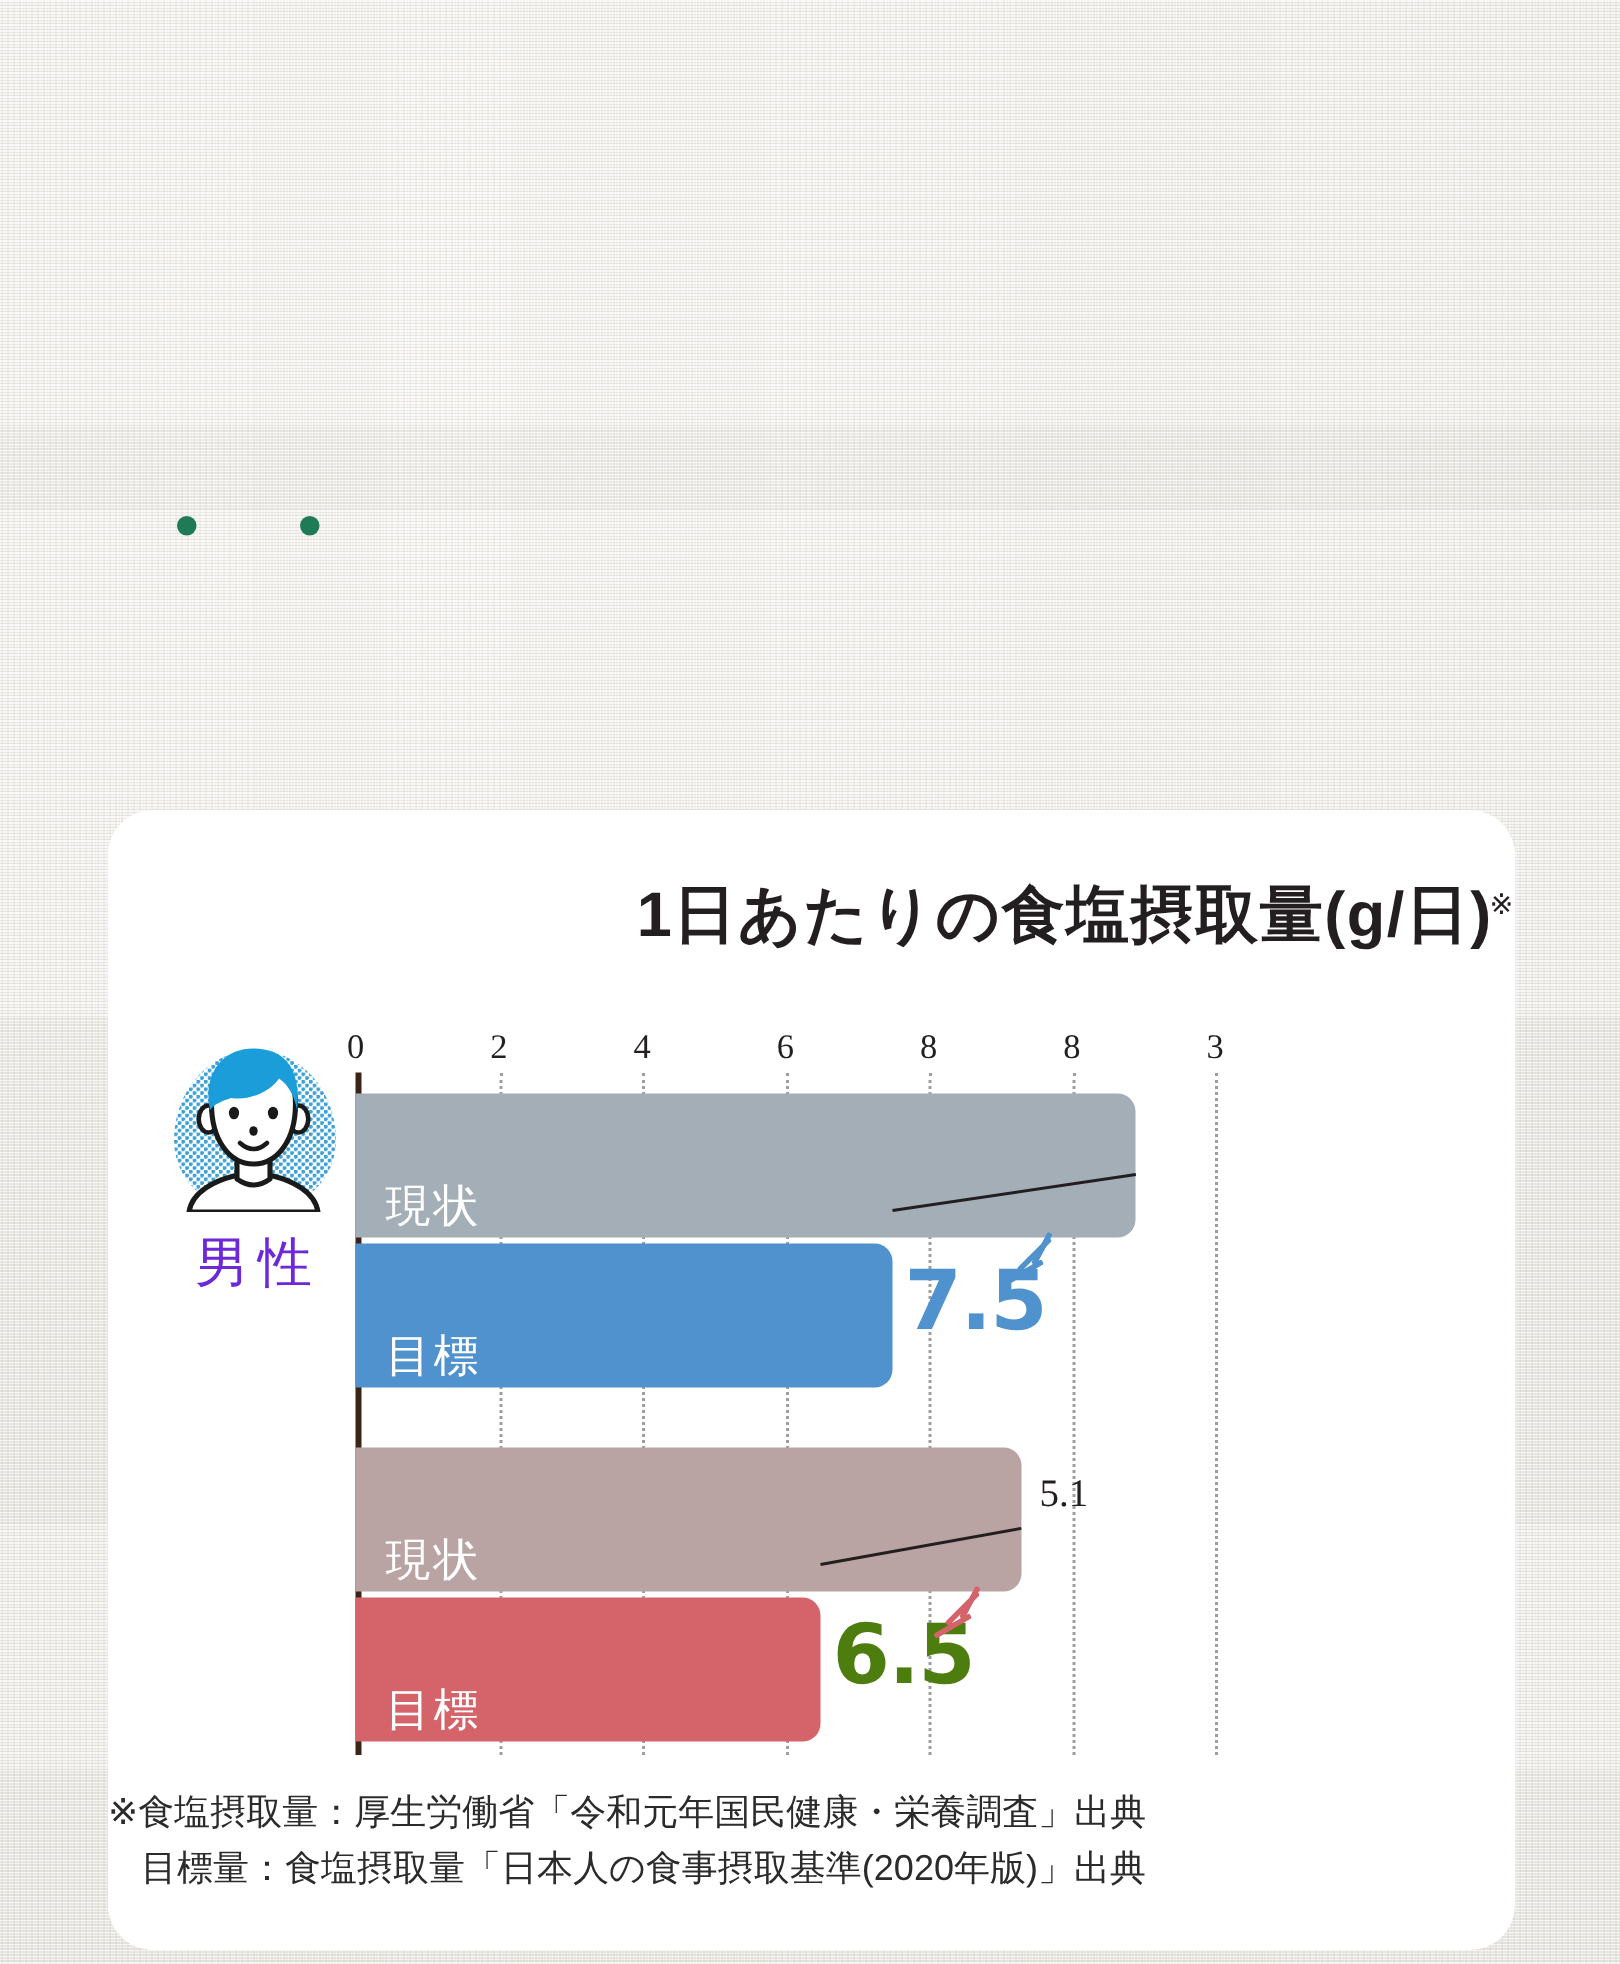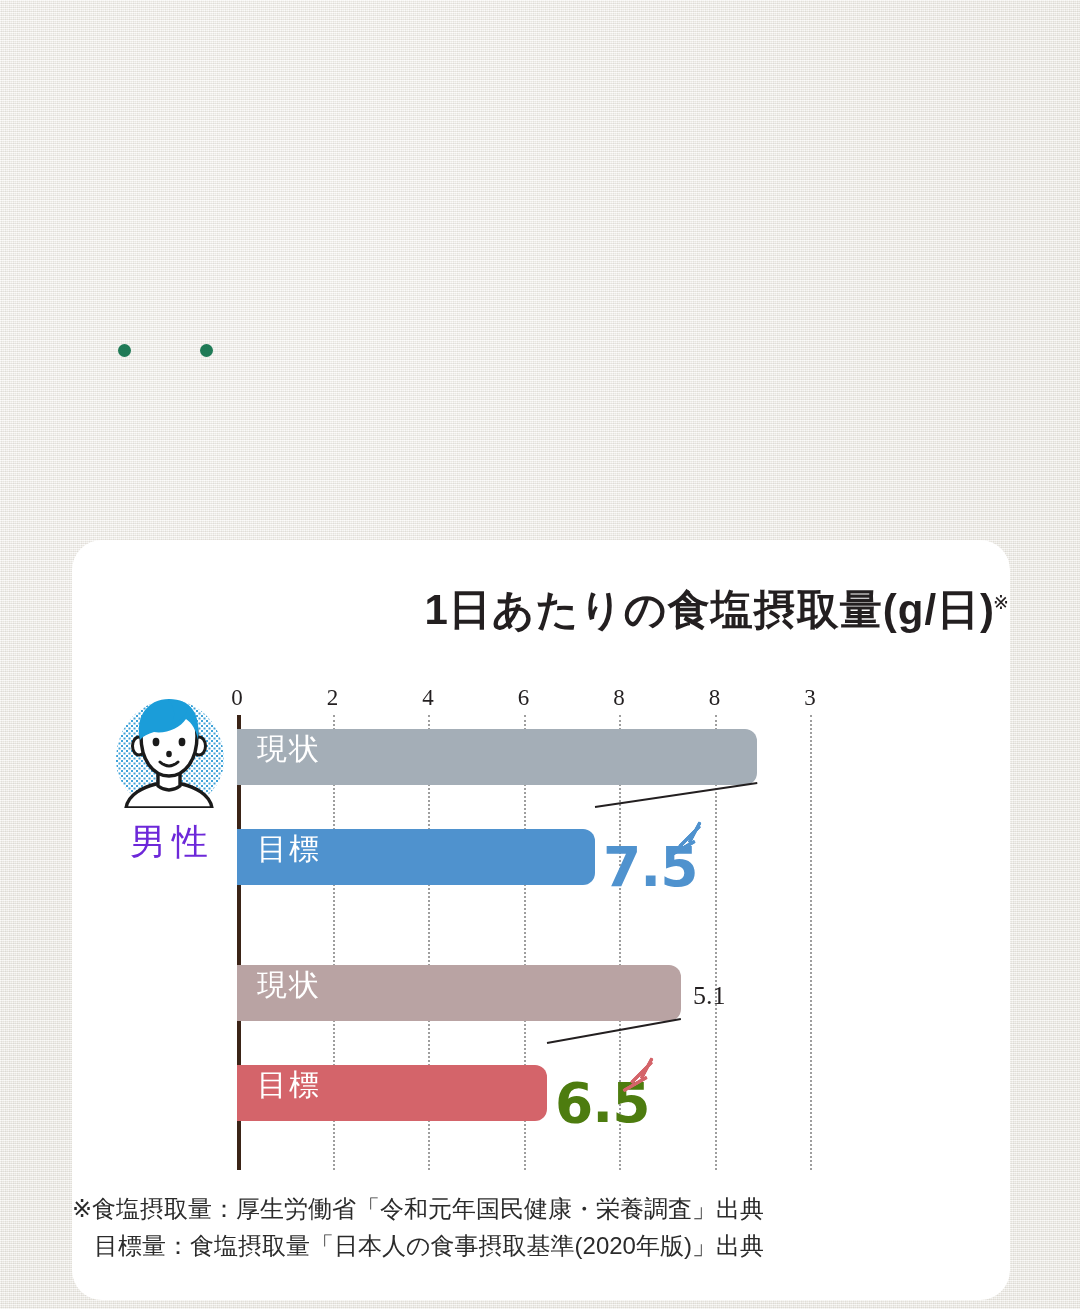--- a/index.html
+++ b/index.html
@@ -103,24 +103,24 @@
     left: 0;
     top: 30px;
     width: 4px;
     height: 455px;
     background: #3b2417;
   }
 
   
   .bar {
     position: absolute;
-    height: 56px;
+    height: 96px;
     border-radius: 0 12px 12px 0;
     display: flex;
-    align-items: flex-start;
+    align-items: flex-end;
     box-sizing: border-box;
     padding-left: 20px;
   }
   .bar-label {
     color: #ffffff;
     font-size: 30px;
     font-weight: 500;
     letter-spacing: 2px;
   }
   .bar-genjo-m { background: #a4aeb7; }

